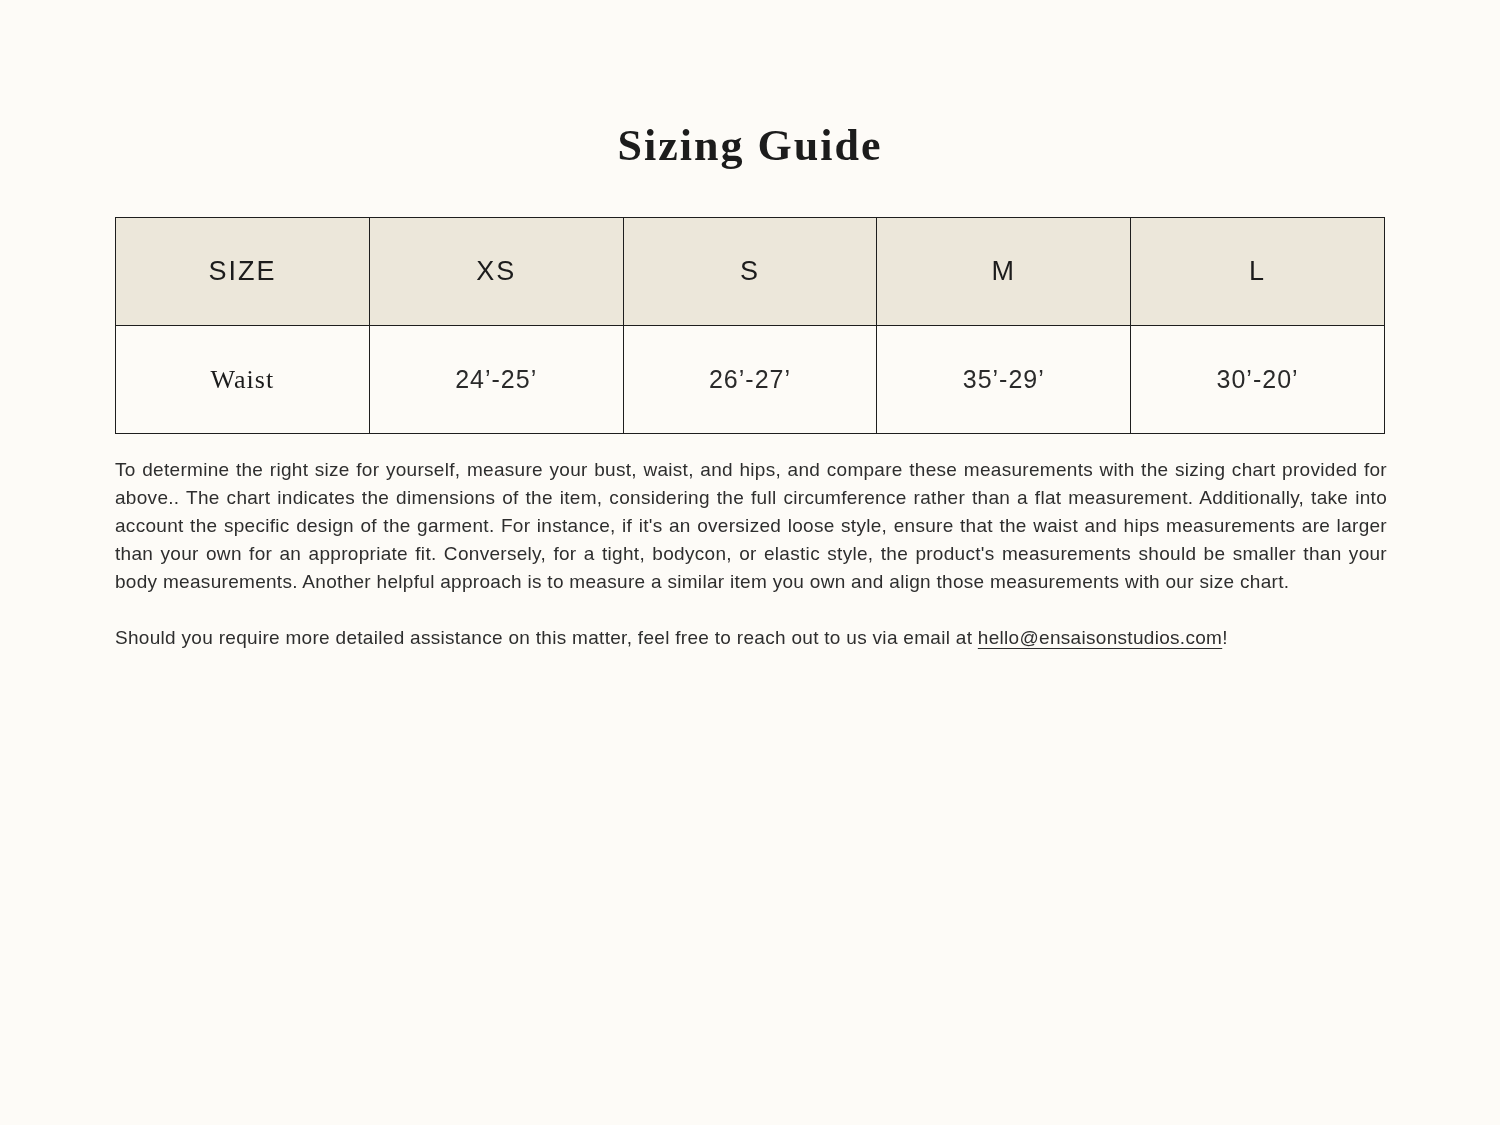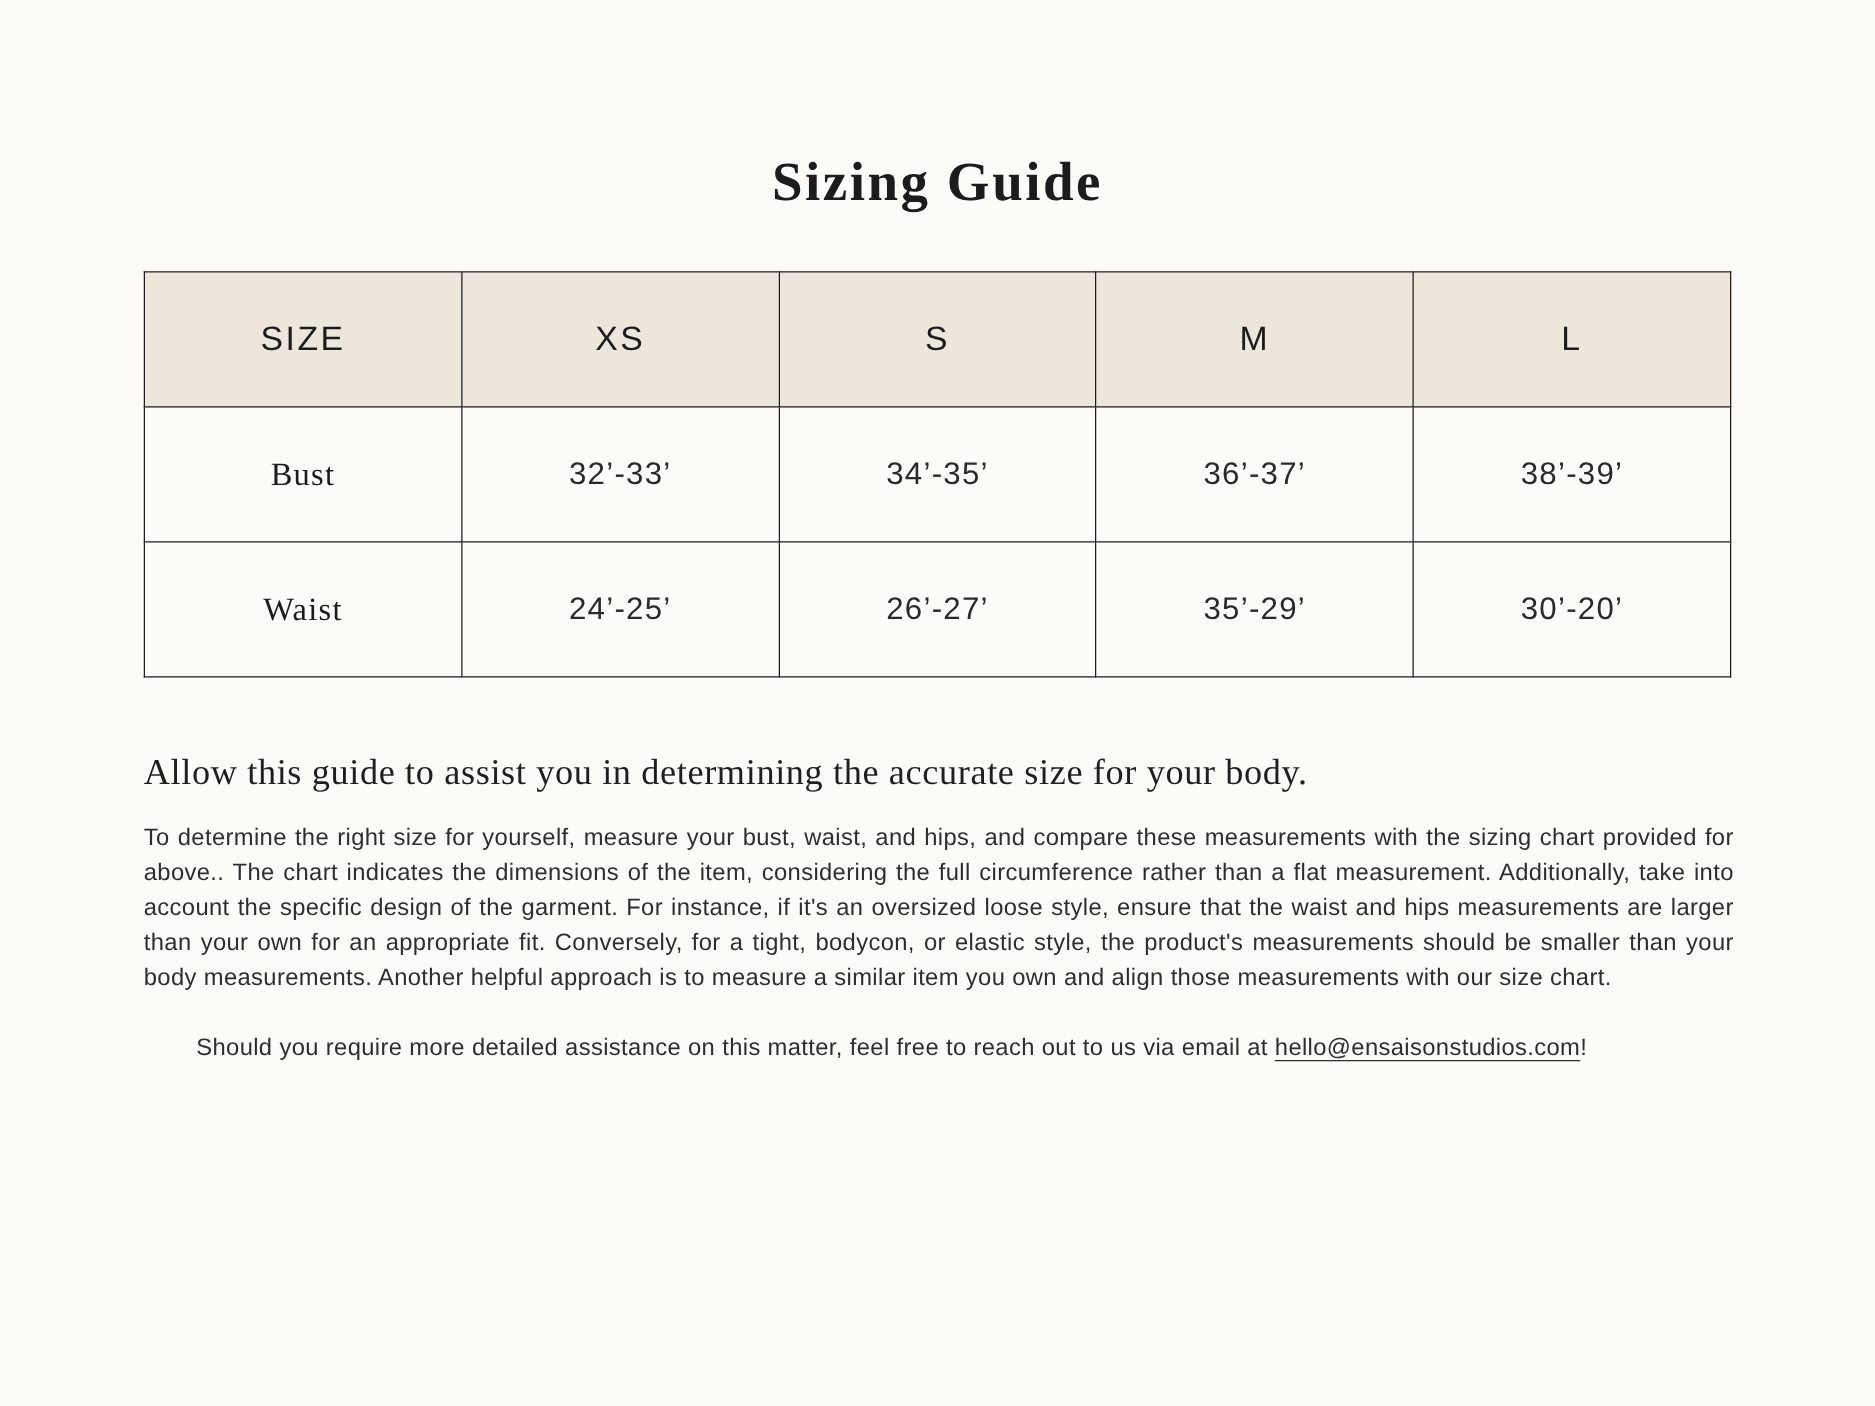--- a/index.html
+++ b/index.html
@@ -80,21 +80,20 @@
     text-align:justify;
     color:#2e2e2e;
   }
   .contact-line{
     margin-top:28px;
     width:1272px;
     font-size:19px;
     line-height:28px;
     letter-spacing:0.3px;
     color:#2e2e2e;
-    margin-left:42px;
   }
   .email-link{
     text-decoration:underline;
     text-underline-offset:4px;
     color:#2e2e2e;
     cursor:pointer;
   }
 </style>
 </head>
 <body>
@@ -108,35 +107,27 @@
       <tr>
         <th>SIZE</th>
         <th>XS</th>
         <th>S</th>
         <th>M</th>
         <th>L</th>
       </tr>
     </thead>
     <tbody>
       <tr>
-        <td class="row-label">Bust</td>
-        <td class="value-cell">32’-33’</td>
-        <td class="value-cell">34’-35’</td>
-        <td class="value-cell">36’-37’</td>
-        <td class="value-cell">38’-39’</td>
-      </tr>
-      <tr>
         <td class="row-label">Waist</td>
         <td class="value-cell">24’-25’</td>
         <td class="value-cell">26’-27’</td>
         <td class="value-cell">35’-29’</td>
         <td class="value-cell">30’-20’</td>
       </tr>
     </tbody>
   </table>
 
-  <div class="subtitle">Allow this guide to assist you in determining the accurate size for your body.</div>
 
   <div class="body-paragraph">To determine the right size for yourself, measure your bust, waist, and hips, and compare these measurements with the sizing chart provided for above.. The chart indicates the dimensions of the item, considering the full circumference rather than a flat measurement. Additionally, take into account the specific design of the garment. For instance, if it's an oversized loose style, ensure that the waist and hips measurements are larger than your own for an appropriate fit. Conversely, for a tight, bodycon, or elastic style, the product's measurements should be smaller than your body measurements. Another helpful approach is to measure a similar item you own and align those measurements with our size chart.</div>
 
   <div class="contact-line"><span>Should you require more detailed assistance on this matter, feel free to reach out to us via email at </span><span class="email-link">hello@ensaisonstudios.com</span><span>!</span></div>
 
 </div>
 
 </body></html>

